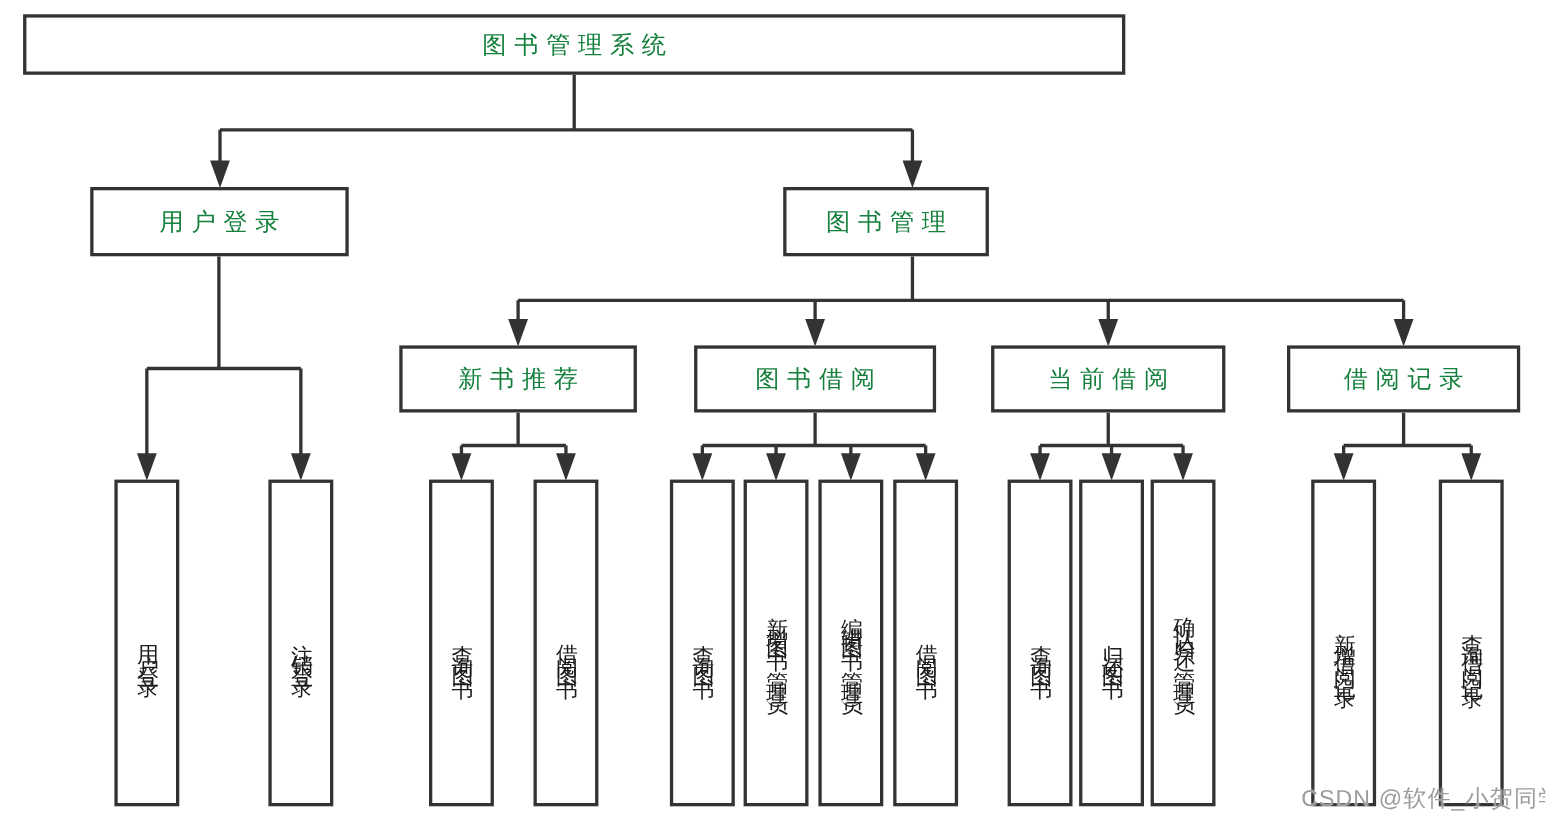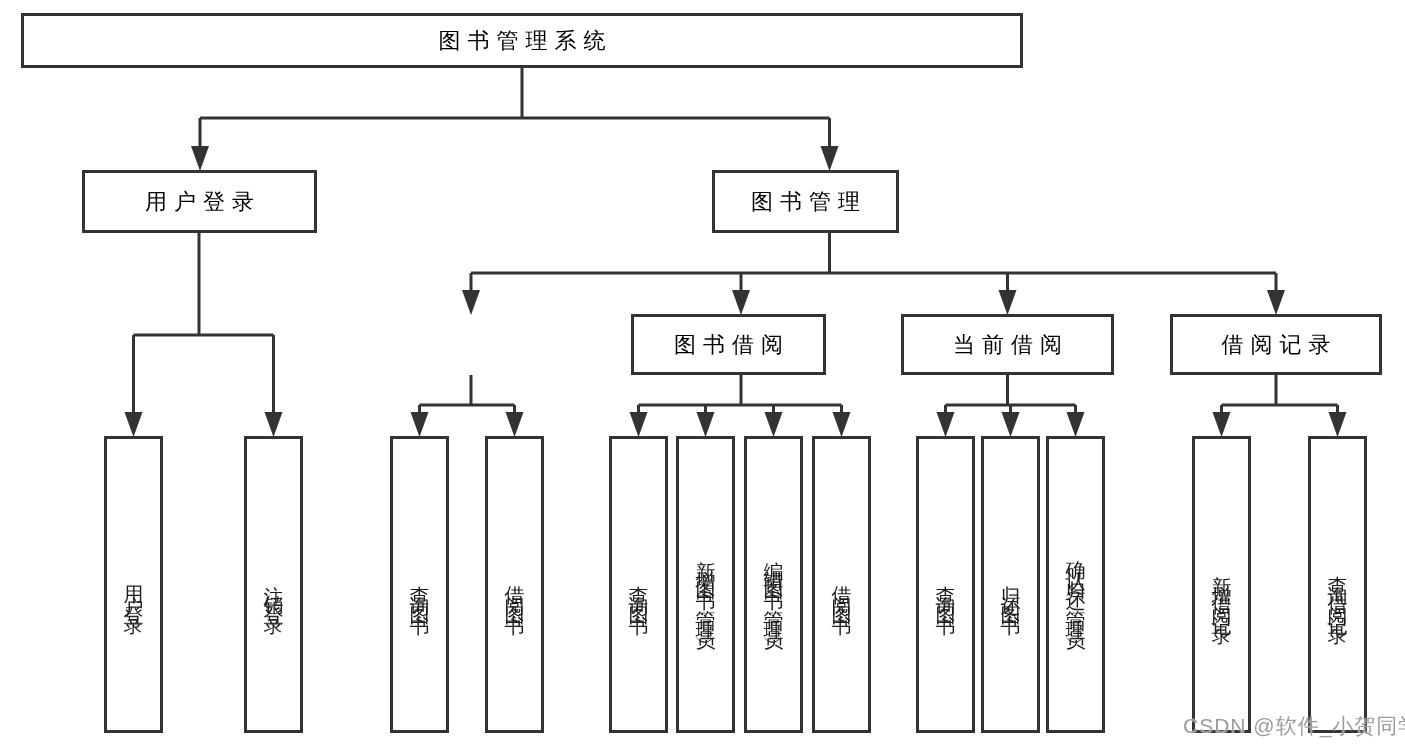--- a/index.html
+++ b/index.html
@@ -23,21 +23,21 @@
     border: 3px solid #333333;
     display: flex;
     align-items: center;
     justify-content: center;
     z-index: 2;
   }
   .h-label {
     font-size: 22px;
     letter-spacing: 7px;
     padding-left: 7px; 
-    color: #000000;
+    color: #15803d;
     white-space: nowrap;
   }
   .leaf { top: 436px; width: 59px; height: 297px; }
   .v-label {
     writing-mode: vertical-rl;
     text-orientation: mixed;
     font-size: 20px;
     letter-spacing: 10px;
     line-height: 1.05;
     color: #1c1c1c;
@@ -107,21 +107,24 @@
     <span class="h-label">图书管理系统</span>
   </div>
 
   <div class="node" style="left:82px;top:170px;width:235px;height:63px">
     <span class="h-label">用户登录</span>
   </div>
   <div class="node" style="left:712px;top:170px;width:187px;height:63px">
     <span class="h-label">图书管理</span>
   </div>
 
-  <div class="node" style="left:631px;top:314px;width:195px;height:61px">
+  <div class="node" style="left:363px;top:314px;width:216px;height:61px">
+    <span class="h-label">新书推荐</span>
+  </div>
+  <div class="node" style="left:631px;top:314px;width:220px;height:61px">
     <span class="h-label">图书借阅</span>
   </div>
   <div class="node" style="left:1170px;top:314px;width:212px;height:61px">
     <span class="h-label">借阅记录</span>
   </div>
   <div class="node" style="left:901px;top:314px;width:213px;height:61px">
     <span class="h-label">当前借阅</span>
   </div>
 
   <div class="node leaf" style="left:104px">

